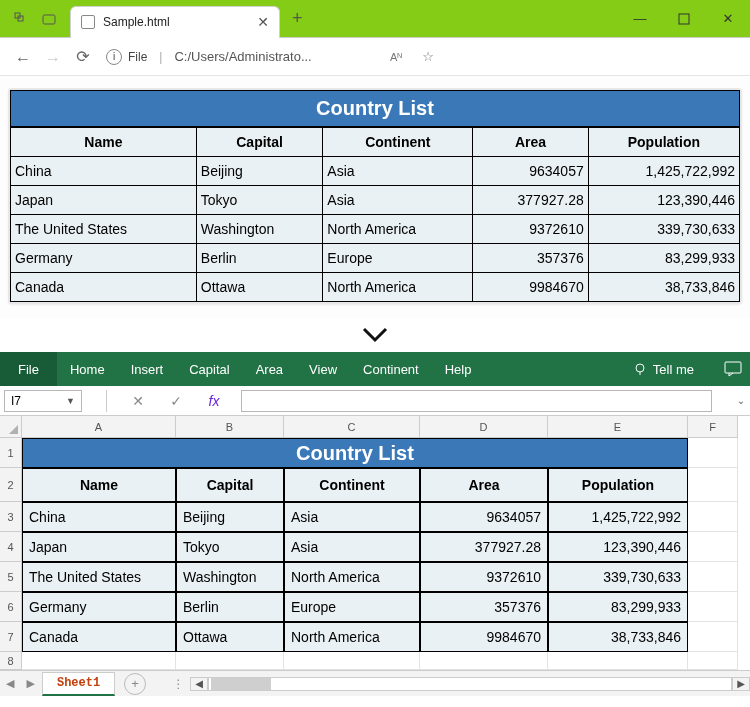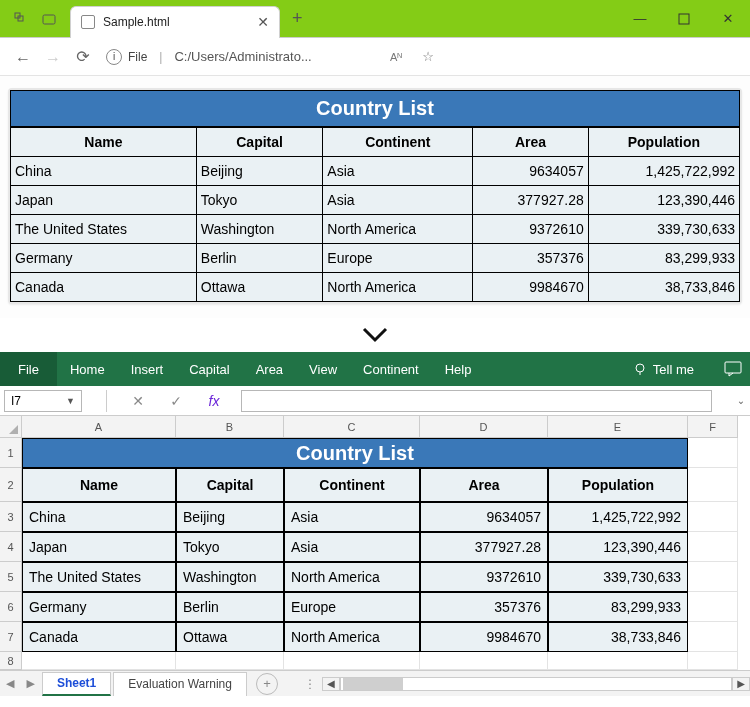--- a/index.html
+++ b/index.html
@@ -71,21 +71,21 @@
   .grid-row.hr2 { height:34px;}
   .cell { border-right:1px solid #e3e3e3; border-bottom:1px solid #e3e3e3; background:#fff;}
   .merged-title { width:666px; background:#3a78b8; color:#fff; font-weight:bold; font-size:20px; display:flex; align-items:center; justify-content:center; border:1px solid #000; border-left:1px solid #000;}
   .dc { background:#eaf1f4; border:1px solid #000; font-size:14px; padding:0 6px; display:flex; align-items:center;}
   .dc.num { justify-content:flex-end;}
   .dc.hd { font-weight:bold; justify-content:center;}
 
   .sheet-tabs { display:flex; align-items:center; height:26px; border-top:1px solid #ccc; background:#f3f3f3;}
   .sheet-tabs .nav { color:#888; padding:0 6px; font-size:11px;}
   .sheet-tab { padding:0 14px; height:24px; display:flex; align-items:center; font-size:12px; border:1px solid #ccc; border-bottom:none; background:#fff; margin:0 1px; color:#444;}
-  .sheet-tab.active { color:#1d4ed8; font-weight:bold; border-bottom:2px solid #217346;}
+  .sheet-tab.active { color:#c2410c; font-weight:bold; border-bottom:2px solid #217346;font-family:Liberation Mono, monospace;}
   .sheet-tabs .plus { width:22px; height:22px; border:1px solid #bbb; border-radius:50%; display:flex; align-items:center; justify-content:center; color:#888; margin-left:8px; font-size:13px;}
   .sheet-tabs .hscroll { margin-left:20px; flex:1; display:flex; align-items:center;}
   .scroll-track { flex:1; height:14px; border:1px solid #ccc; background:#fff; margin:0 0px; display:flex; align-items:center;}
   .scroll-thumb { width:60px; height:12px; background:#cfcfcf; margin-left:2px;}
   .scroll-btn { width:18px; height:14px; border:1px solid #ccc; background:#f3f3f3; display:flex; align-items:center; justify-content:center; color:#555; font-size:10px;}
   svg { display:block;}
 </style>
 </head>
 <body>
 
@@ -322,21 +322,20 @@
           <div class="cell" style="width:50px"></div>
         </div>
       </div>
     </div>
   </div>
 
   <div class="sheet-tabs">
     <span class="nav">◀</span>
     <span class="nav">▶</span>
     <div class="sheet-tab active">Sheet1</div>
-    <div class="sheet-tab">Evaluation Warning</div>
     <div class="plus">+</div>
     <div class="hscroll">
       <span style="color:#888; padding:0 6px">⋮</span>
       <div class="scroll-btn">◀</div>
       <div class="scroll-track">
           <div class="scroll-thumb"></div>
         </div>
       <div class="scroll-btn">▶</div>
     </div>
   </div>

